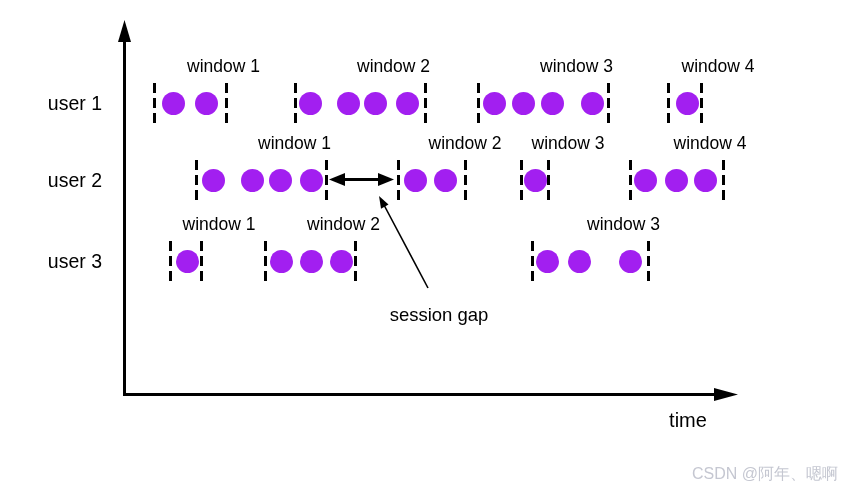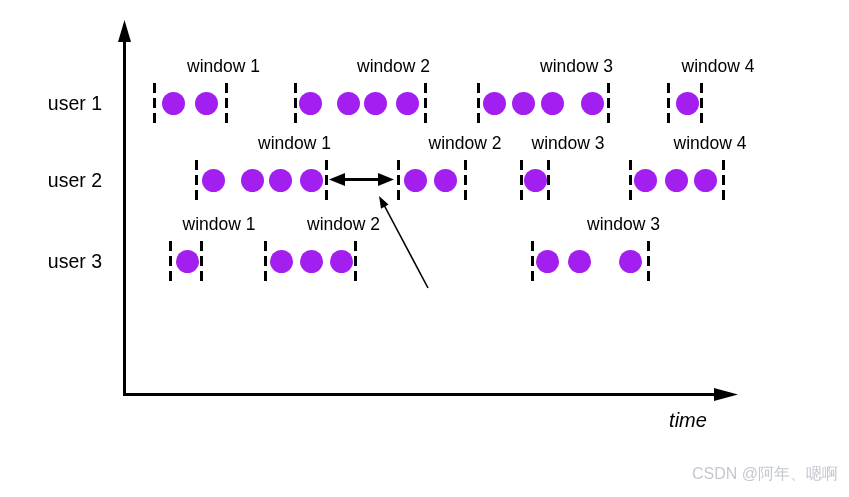--- a/index.html
+++ b/index.html
@@ -20,21 +20,21 @@
   .dash {
     position:absolute; width:3px; height:40px;
     background:repeating-linear-gradient(to bottom, #000 0 10px, transparent 10px 15px);
   }
   .dot {
     position:absolute; width:23px; height:23px; border-radius:50%;
     background:var(--dot-color, #A21FF0);
   }
   .time-label {
     position:absolute; left:648px; top:407px; width:80px; text-align:center;
-    font-size:20px; line-height:26px;font-style:italic;
+    font-size:20px; line-height:26px;
   }
   .session-gap-label {
     position:absolute; left:369px; top:303px; width:140px; text-align:center;
     font-size:18.5px; line-height:24px; white-space:nowrap;
   }
   .watermark {
     position:absolute; right:11px; top:464px; text-align:right;
     font-size:16px; line-height:20px; color:var(--watermark-color, #C5C7D1);
     white-space:nowrap;
   }
@@ -58,15 +58,16 @@
 
     <line x1="428" y1="288" x2="384" y2="205" stroke="#000" stroke-width="1.6"></line>
     <polygon points="379,196 388.5,204.5 381,208.7" fill="#000"></polygon>
   </svg>
 
   
   <div id="rows" class="group"><div class="group"><div class="user-label" style="top: 90px;">user 1</div><div class="group"><div class="window-label" style="left: 120px; top: 55px;">window 1</div><div class="dash" style="left: 152.5px; top: 83px;"></div><div class="dash" style="left: 224.5px; top: 83px;"></div><div class="dot" style="left: 161.5px; top: 91.5px;"></div><div class="dot" style="left: 194.5px; top: 91.5px;"></div></div><div class="group"><div class="window-label" style="left: 290px; top: 55px;">window 2</div><div class="dash" style="left: 293.5px; top: 83px;"></div><div class="dash" style="left: 423.5px; top: 83px;"></div><div class="dot" style="left: 298.5px; top: 91.5px;"></div><div class="dot" style="left: 336.5px; top: 91.5px;"></div><div class="dot" style="left: 363.5px; top: 91.5px;"></div><div class="dot" style="left: 395.5px; top: 91.5px;"></div></div><div class="group"><div class="window-label" style="left: 473px; top: 55px;">window 3</div><div class="dash" style="left: 476.5px; top: 83px;"></div><div class="dash" style="left: 606.5px; top: 83px;"></div><div class="dot" style="left: 482.5px; top: 91.5px;"></div><div class="dot" style="left: 511.5px; top: 91.5px;"></div><div class="dot" style="left: 540.5px; top: 91.5px;"></div><div class="dot" style="left: 580.5px; top: 91.5px;"></div></div><div class="group"><div class="window-label" style="left: 614.5px; top: 55px;">window 4</div><div class="dash" style="left: 666.5px; top: 83px;"></div><div class="dash" style="left: 699.5px; top: 83px;"></div><div class="dot" style="left: 675.5px; top: 91.5px;"></div></div></div><div class="group"><div class="user-label" style="top: 167px;">user 2</div><div class="group"><div class="window-label" style="left: 191px; top: 132px;">window 1</div><div class="dash" style="left: 194.5px; top: 160px;"></div><div class="dash" style="left: 324.5px; top: 160px;"></div><div class="dot" style="left: 201.5px; top: 168.5px;"></div><div class="dot" style="left: 240.5px; top: 168.5px;"></div><div class="dot" style="left: 268.5px; top: 168.5px;"></div><div class="dot" style="left: 299.5px; top: 168.5px;"></div></div><div class="group"><div class="window-label" style="left: 361.5px; top: 132px;">window 2</div><div class="dash" style="left: 396.5px; top: 160px;"></div><div class="dash" style="left: 463.5px; top: 160px;"></div><div class="dot" style="left: 403.5px; top: 168.5px;"></div><div class="dot" style="left: 433.5px; top: 168.5px;"></div></div><div class="group"><div class="window-label" style="left: 464.5px; top: 132px;">window 3</div><div class="dash" style="left: 519.5px; top: 160px;"></div><div class="dash" style="left: 546.5px; top: 160px;"></div><div class="dot" style="left: 523.5px; top: 168.5px;"></div></div><div class="group"><div class="window-label" style="left: 606.5px; top: 132px;">window 4</div><div class="dash" style="left: 628.5px; top: 160px;"></div><div class="dash" style="left: 721.5px; top: 160px;"></div><div class="dot" style="left: 633.5px; top: 168.5px;"></div><div class="dot" style="left: 664.5px; top: 168.5px;"></div><div class="dot" style="left: 693.5px; top: 168.5px;"></div></div></div><div class="group"><div class="user-label" style="top: 248px;">user 3</div><div class="group"><div class="window-label" style="left: 115.5px; top: 213px;">window 1</div><div class="dash" style="left: 168.5px; top: 241px;"></div><div class="dash" style="left: 199.5px; top: 241px;"></div><div class="dot" style="left: 175.5px; top: 249.5px;"></div></div><div class="group"><div class="window-label" style="left: 240px; top: 213px;">window 2</div><div class="dash" style="left: 263.5px; top: 241px;"></div><div class="dash" style="left: 353.5px; top: 241px;"></div><div class="dot" style="left: 269.5px; top: 249.5px;"></div><div class="dot" style="left: 299.5px; top: 249.5px;"></div><div class="dot" style="left: 329.5px; top: 249.5px;"></div></div><div class="group"><div class="window-label" style="left: 520px; top: 213px;">window 3</div><div class="dash" style="left: 530.5px; top: 241px;"></div><div class="dash" style="left: 646.5px; top: 241px;"></div><div class="dot" style="left: 535.5px; top: 249.5px;"></div><div class="dot" style="left: 567.5px; top: 249.5px;"></div><div class="dot" style="left: 618.5px; top: 249.5px;"></div></div></div></div>
 
   <div class="time-label">time</div>
 
+  <div class="session-gap-label">session gap</div>
 
   <div class="watermark">CSDN @阿年、嗯啊</div>
 </div>
 
 </body></html>

